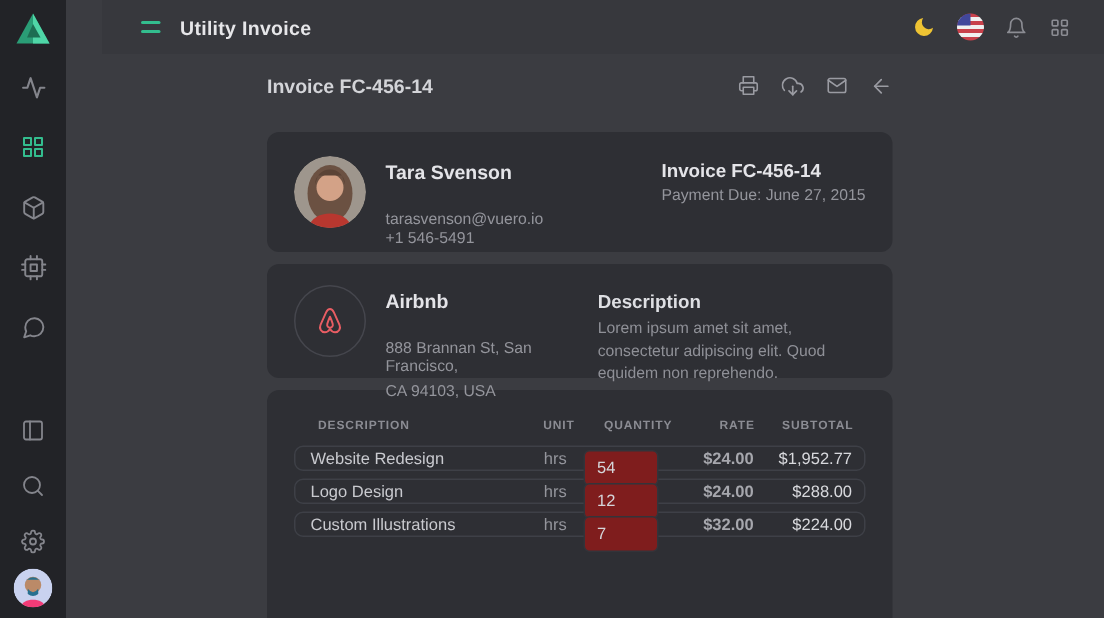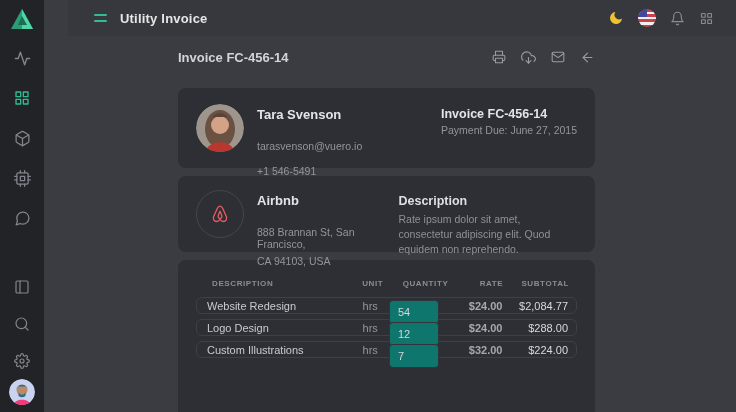--- a/index.html
+++ b/index.html
@@ -58,21 +58,21 @@
   .card { background: #2e2f34; border-radius: 8px; }
   .card-1 { margin-top: 16px; padding: 16px 18px; display: flex; justify-content: space-between; height: 80px; }
   .card-2 { margin-top: 8px; padding: 14px 18px; display: flex; justify-content: space-between; height: 76px; }
   .card-3 { margin-top: 8px; padding: 12px 18px 18px; height: 160px; }
 
   .party { display: flex; }
   .photo-avatar { width: 48px; height: 48px; border-radius: 50%; overflow: hidden; flex: 0 0 48px; }
   .party-meta { margin-left: 13px; padding-top: 3px; }
   .party-name { font-size: 13px; font-weight: 700; color: #e4e4e8; }
   .party-sub { font-size: 10.5px; color: #94959c; margin-top: 18px; }
-  .party-sub2 { font-size: 10.5px; color: #94959c; margin-top: 13px; }
+  .party-sub2 { font-size: 10.5px; color: #94959c; margin-top: 1px; }
 
   .inv-block { text-align: left; padding-top: 3px; }
   .inv-num { font-size: 12.5px; font-weight: 700; color: #e4e4e8; }
   .inv-line { font-size: 10.5px; color: #94959c; margin-top: 3px; }
 
   .brand-circle {
     width: 48px; height: 48px; border-radius: 50%; flex: 0 0 48px;
     border: 1px solid #45464d; display: flex; align-items: center; justify-content: center;
   }
   .desc-block { width: 185px; padding-top: 4px; }
@@ -91,21 +91,21 @@
   .t-head .col-qty { padding-left: 14px; }
 
   .t-row {
     display: flex; align-items: center; height: 17px;
     border: 1px solid #3e4047; border-radius: 6px; background: #2e2f34;
     padding: 0 8px 0 10px; margin-bottom: 5px;
   }
   .t-row .cell-desc { font-size: 11px; color: #c9cacf; }
   .t-row .cell-unit { font-size: 11px; color: #94959c; }
   .qty-input {
-    width: 50px; height: 24px; background: #0f766e; border: 1px solid #33343a; border-radius: 4px;
+    width: 50px; height: 24px; background: #7f1d1d; border: 1px solid #33343a; border-radius: 4px;
     color: #d5d6da; font-size: 11px; padding: 0 0 0 8px; font-family: "Liberation Sans", sans-serif; margin-top: 12px;
   }
   .t-row .cell-rate { font-size: 11px; color: #a6a7ad; }
   .t-row .cell-sub { font-size: 11px; color: #d8d9dd; }
 </style>
 </head>
 <body>
 
 <div id="sidebar">
   <div class="logo-slot">
@@ -284,39 +284,39 @@
           </svg>
         </div>
         <div class="party-meta">
           <div class="party-name">Airbnb</div>
           <div class="party-sub">888 Brannan St, San Francisco,</div>
           <div class="party-sub" style="margin-top:5px">CA 94103, USA</div>
         </div>
       </div>
       <div class="desc-block">
         <div class="desc-title">Description</div>
-        <div class="desc-body">Rate ipsum dolor sit amet, consectetur adipiscing elit. Quod equidem non reprehendo.</div>
+        <div class="desc-body">Lorem ipsum amet sit amet, consectetur adipiscing elit. Quod equidem non reprehendo.</div>
       </div>
     </div>
 
     <div class="card card-3">
       <div class="t-head">
         <div class="th col-desc">Description</div>
         <div class="th col-unit">Unit</div>
         <div class="th col-qty">Quantity</div>
         <div class="th col-rate">Rate</div>
         <div class="th col-sub">Subtotal</div>
       </div>
 
       <div class="t-row">
         <div class="cell-desc col-desc">Website Redesign</div>
         <div class="cell-unit col-unit">hrs</div>
         <div class="col-qty"><input class="qty-input" type="text" value="54" style=""></div>
         <div class="cell-rate col-rate">$24.00</div>
-        <div class="cell-sub col-sub">$2,084.77</div>
+        <div class="cell-sub col-sub">$1,952.77</div>
       </div>
 
       <div class="t-row">
         <div class="cell-desc col-desc">Logo Design</div>
         <div class="cell-unit col-unit">hrs</div>
         <div class="col-qty"><input class="qty-input" type="text" value="12" style=""></div>
         <div class="cell-rate col-rate">$24.00</div>
         <div class="cell-sub col-sub">$288.00</div>
       </div>
 

